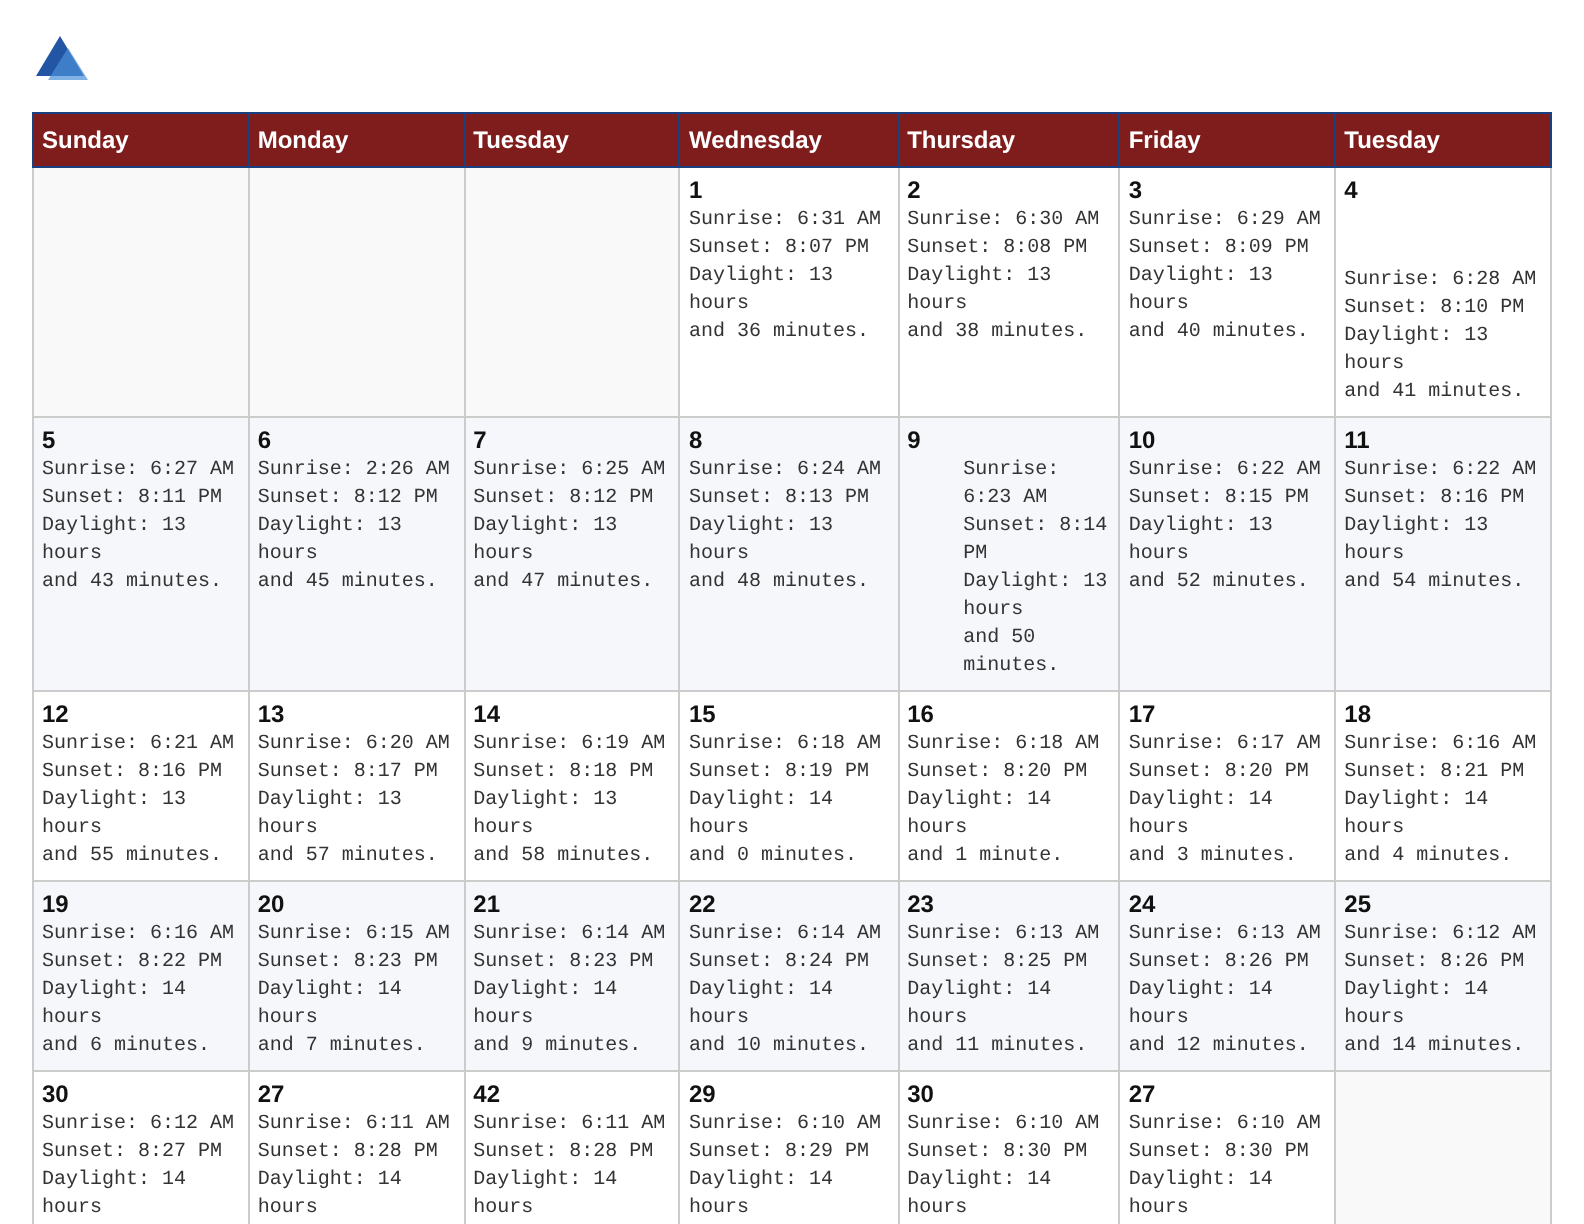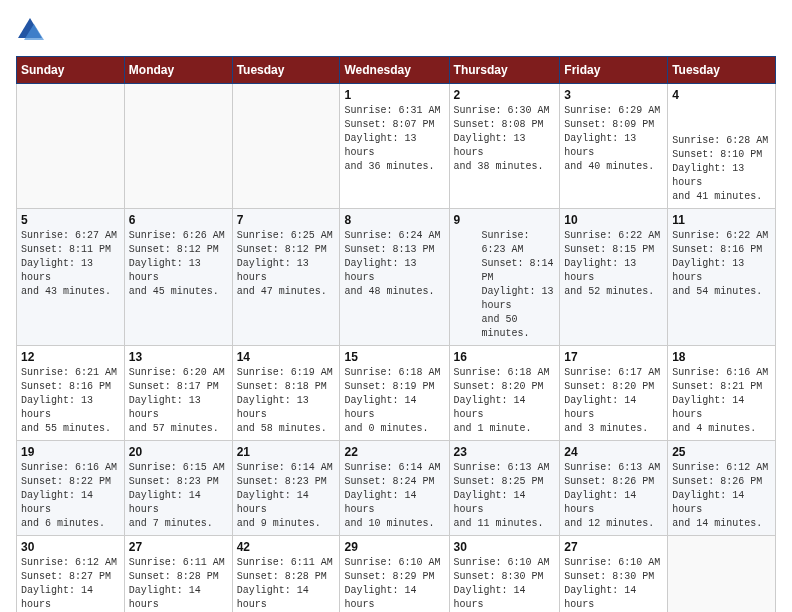--- a/index.html
+++ b/index.html
@@ -155,21 +155,21 @@
       <tr>
         <td>
           <span class="day-num">5</span>
           <div class="day-info" style="white-space: pre-line;">Sunrise: 6:27 AM
 Sunset: 8:11 PM
 Daylight: 13 hours
 and 43 minutes.</div>
         </td>
         <td>
           <span class="day-num">6</span>
-          <div class="day-info" style="white-space: pre-line;">Sunrise: 6:26 AM
+          <div class="day-info" style="white-space: pre-line;">Sunrise: 2:26 AM
 Sunset: 8:12 PM
 Daylight: 13 hours
 and 45 minutes.</div>
         </td>
         <td>
           <span class="day-num">7</span>
           <div class="day-info" style="white-space: pre-line;">Sunrise: 6:25 AM
 Sunset: 8:12 PM
 Daylight: 13 hours
 and 47 minutes.</div>

